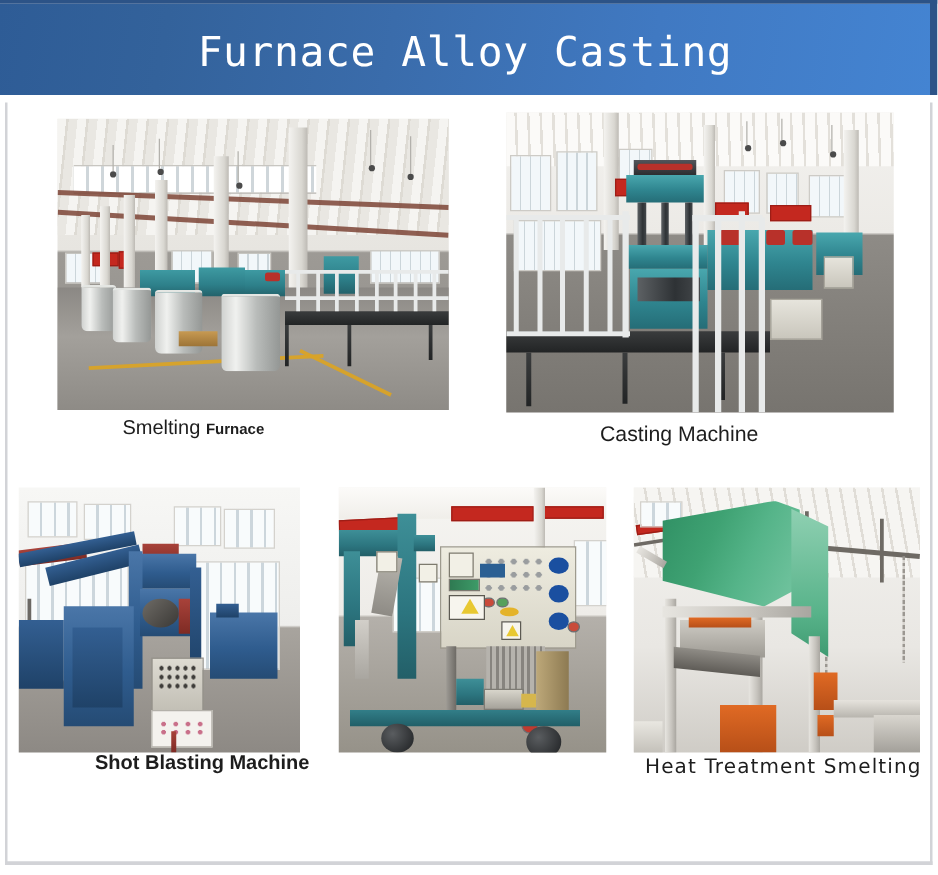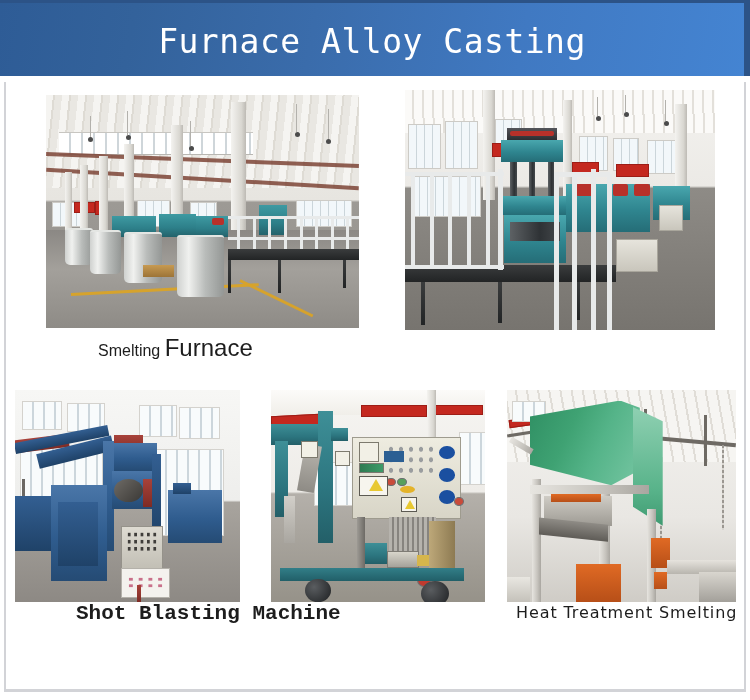--- a/index.html
+++ b/index.html
@@ -72,23 +72,23 @@
     height: 100%;
     overflow: hidden;
     background: #cfd2d4;
   }
   .caption {
     position: absolute;
     white-space: nowrap;
     color: #1d1d1d;
   }
   .cap-a { font-family: "Liberation Sans", sans-serif; font-size: 16px; font-weight: 400; }
-  .cap-a b { font-weight: 400; font-size: 24px; }
+  .cap-a b { font-weight: 700; font-size: 12px; }
   .cap-b { font-family: "Liberation Sans", sans-serif; font-size: 17px; font-weight: 400; }
-  .cap-c { font-family: Liberation Mono, monospace; font-size: 21px; font-weight: 700; }
+  .cap-c { font-family: Liberation Sans, sans-serif; font-size: 16px; font-weight: 700; }
   .cap-d { font-family: "DejaVu Sans", sans-serif; font-size: 16px; font-weight: 400; letter-spacing: 0.9px; }
 
   
 
   
   .ph-hall { background: linear-gradient(#efeeea 0%, #e7e5e0 45%, #9d9a95 46%, #8f8c88 100%); }
   .hall-roof {
     position: absolute; left: 0; top: 0; width: 100%; height: 40%;
     background: repeating-linear-gradient(96deg, #f5f4f1 0 7px, #dedbd4 7px 9px, #e9e7e2 9px 16px);
   }
@@ -325,20 +325,21 @@
         <div class="rail-v" style="left:20%; top:34%; height:40%; width:4px;"></div>
         <div class="rail-v" style="left:26%; top:34%; height:40%; width:4px;"></div>
         <div class="rail-v" style="left:30%; top:33%; height:42%; width:5px;"></div>
 
         <div class="rail-v" style="left:48%; top:34%; height:66%; width:5px;"></div>
         <div class="rail-v" style="left:54%; top:36%; height:64%; width:5px;"></div>
         <div class="rail-v" style="left:60%; top:33%; height:67%; width:5px;"></div>
         <div class="rail-v" style="left:65%; top:35%; height:65%; width:5px;"></div>
         <div class="rail-h" style="left:48%; top:34%; width:18%; height:5px;"></div>
       </div>
+      <div class="caption cap-b" style="left:75px; top:248px;">Casting Machine</div>
     </div>
 
     <div class="cell" style="left:9px; top:308px; width:225px; height:212px;">
       <div class="photo ph-blast">
         <div class="big-win" style="left:3%;  top:5%;  width:17%; height:13%;"></div>
         <div class="big-win" style="left:23%; top:6%;  width:16%; height:13%;"></div>
         <div class="big-win" style="left:55%; top:7%;  width:16%; height:14%;"></div>
         <div class="big-win" style="left:73%; top:8%;  width:17%; height:14%;"></div>
         <div class="big-win" style="left:2%;  top:27%; width:36%; height:45%;"></div>
         <div class="big-win" style="left:62%; top:28%; width:30%; height:40%;"></div>

